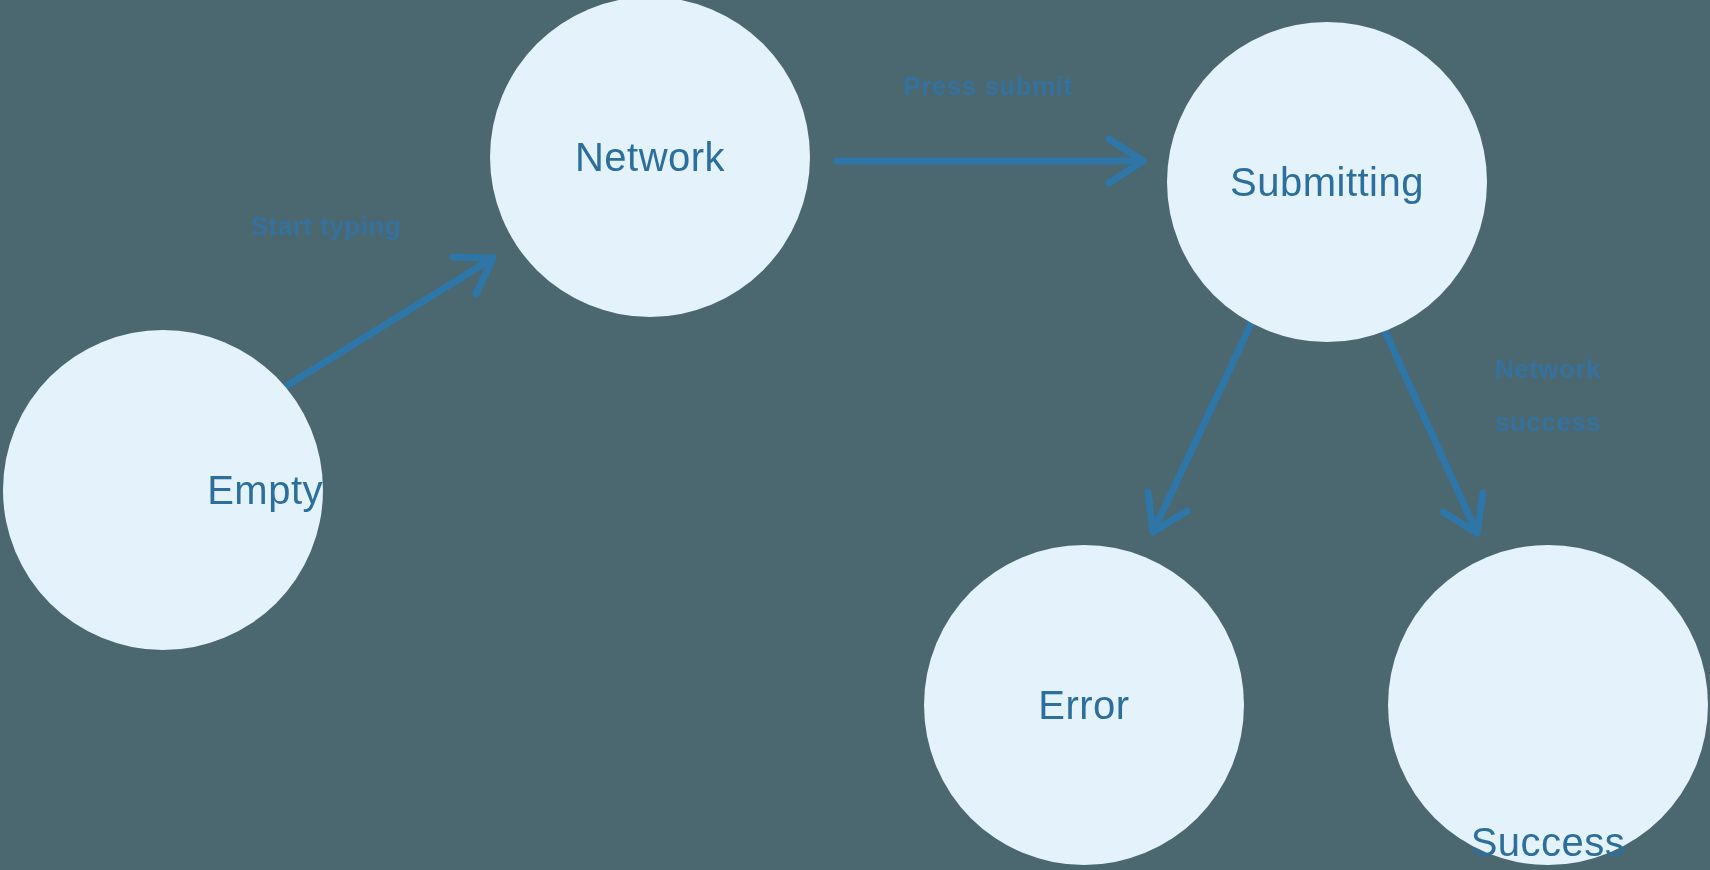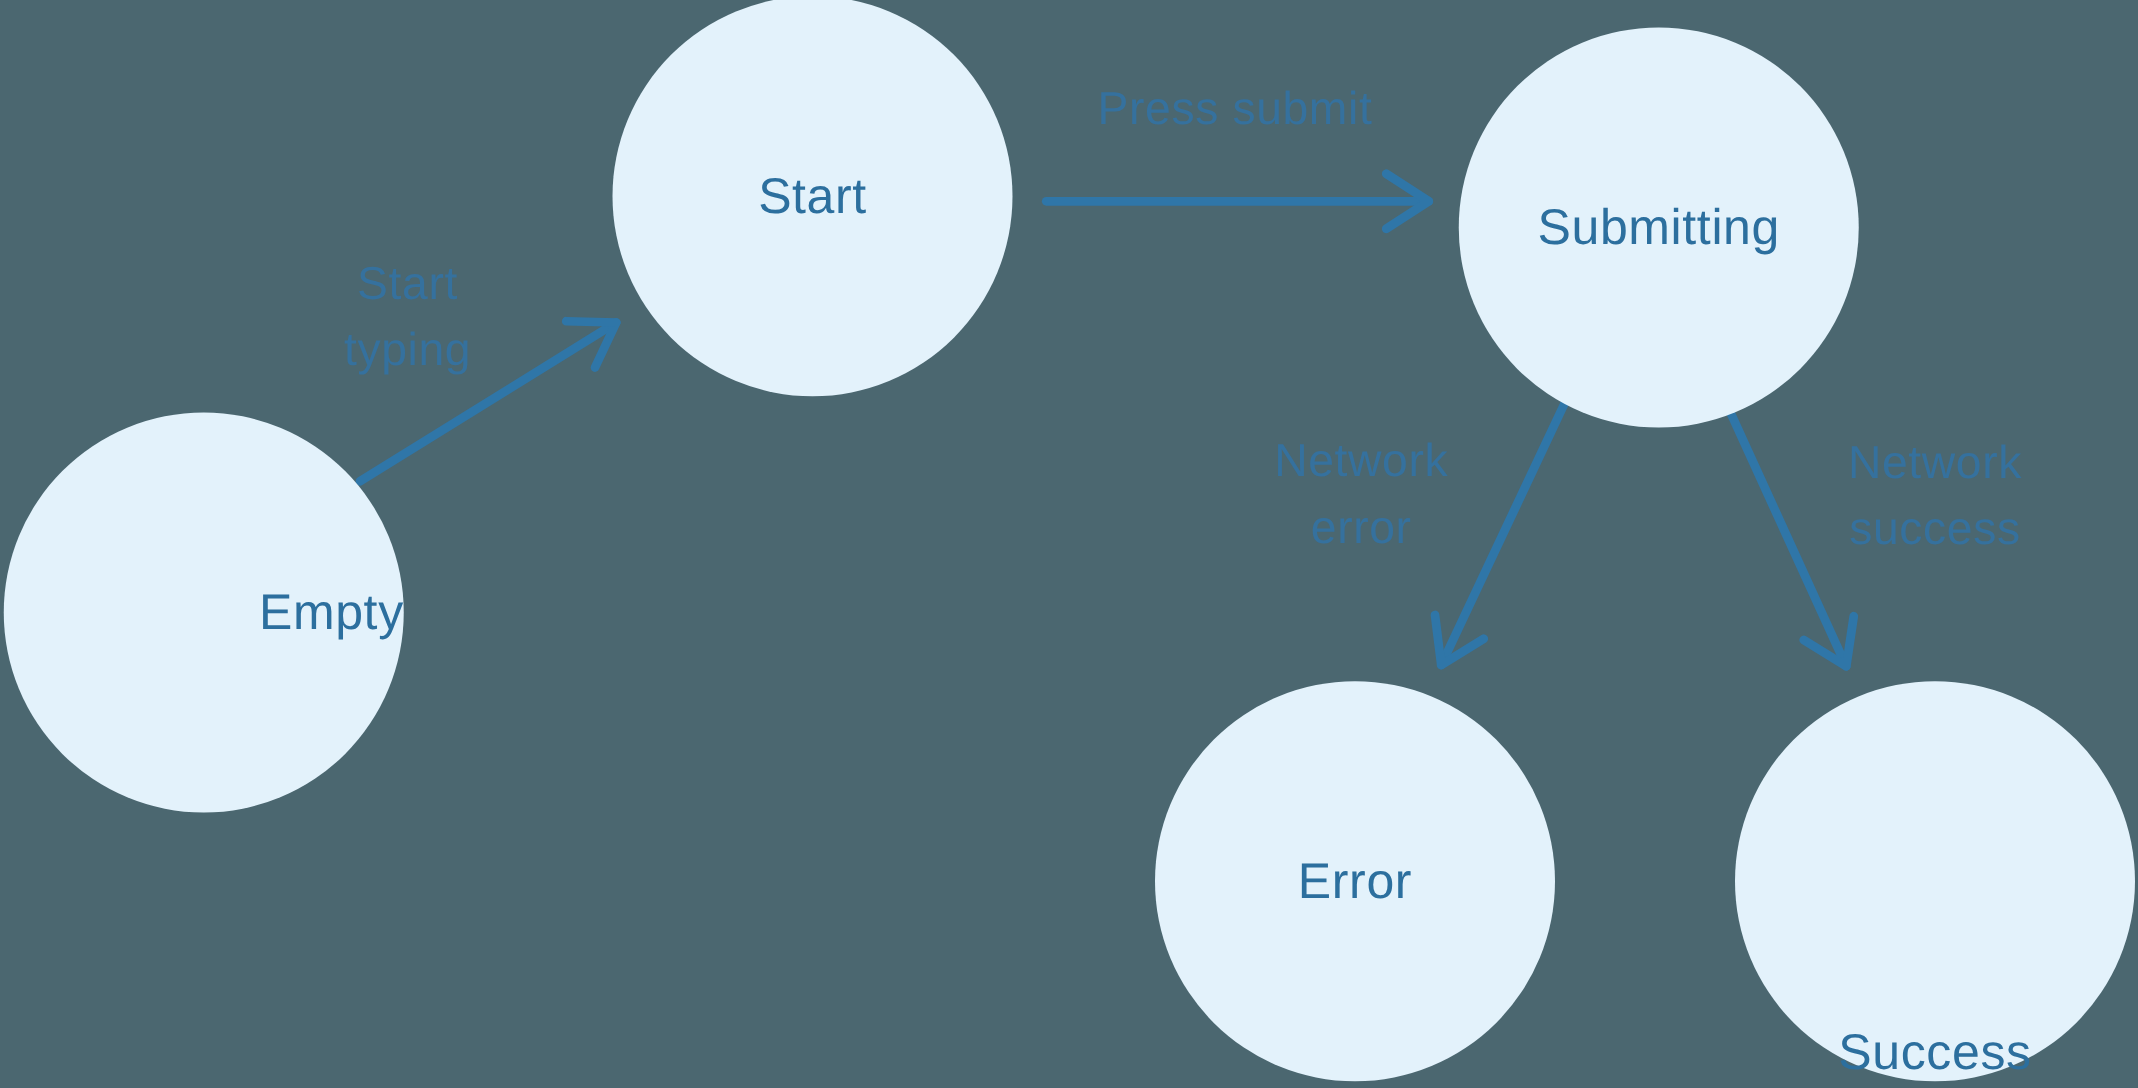--- a/index.html
+++ b/index.html
@@ -49,22 +49,22 @@
   }
   .node-empty      { left: 3px;    top: 330px; justify-content: flex-end; }
   .node-typing     { left: 490px;  top: -3px;  }
   .node-submitting { left: 1167px; top: 0px; margin-top: 22px;   }
   .node-error      { left: 924px;  top: 545px; align-items: center; }
   .node-success    { left: 1388px; top: 545px; align-items: flex-end; }
 
   .edge-label {
     position: absolute;
     color: var(--edge-label, #35719E);
-    font-size: 37px;
-    font-weight: 400;
+    font-size: 26px;
+    font-weight: 700;
     line-height: 53px;
     text-align: center;
     letter-spacing: 0.5px;
   }
   .label-start-typing    { left: 241px;  top: 200px; width: 170px; }
   .label-press-submit    { left: 838px;  top: 60px;  width: 300px; }
   .label-network-error   { left: 999px;  top: 342px; width: 180px; }
   .label-network-success { left: 1458px; top: 343px; width: 180px; }
 </style>
 </head>
@@ -85,33 +85,32 @@
 
     <path class="edge-path" d="M 1383 327 L 1477 533"></path>
     <path class="edge-path" d="M 1483 493 L 1477 533 L 1443 512"></path>
   </svg>
 
   <div class="state-node node-empty">
     <span class="state-label">Empty</span>
   </div>
 
   <div class="state-node node-typing">
-    <span class="state-label">Start</span>
+    <span class="state-label">Network</span>
   </div>
 
   <div class="state-node node-submitting">
     <span class="state-label">Submitting</span>
   </div>
 
   <div class="state-node node-error">
     <span class="state-label">Error</span>
   </div>
 
   <div class="state-node node-success">
     <span class="state-label">Success</span>
   </div>
 
   <div class="edge-label label-start-typing">Start typing</div>
   <div class="edge-label label-press-submit">Press submit</div>
-  <div class="edge-label label-network-error">Network error</div>
   <div class="edge-label label-network-success">Network success</div>
 
 </div>
 
 </body></html>

